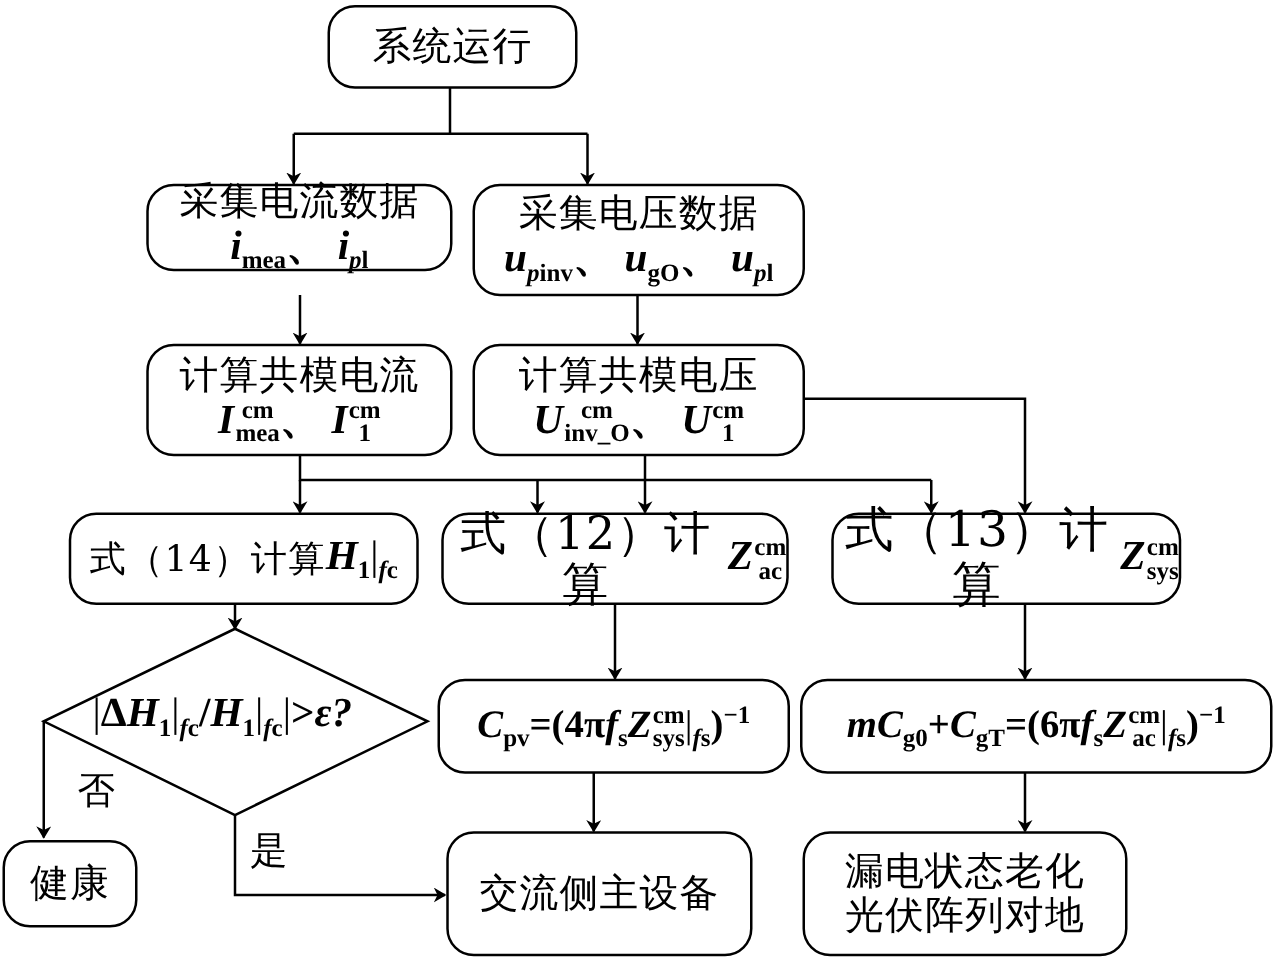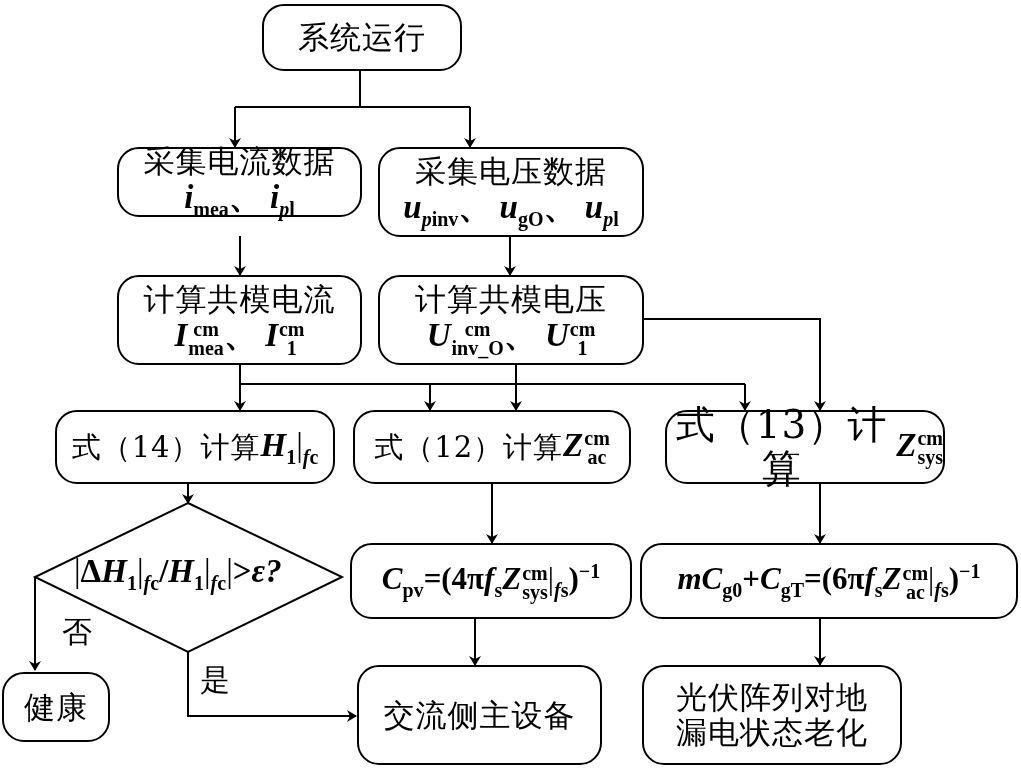--- a/index.html
+++ b/index.html
@@ -112,21 +112,21 @@
 </div>
 
 <div class="node" style="left:55px;top:410px;width:280px;height:74px;flex-direction:row;">
   <span class="zh" style="font-size:29px;">式（14）计算</span>
   <span class="math">
     <i>H</i><sub>1</sub><span style="font-weight:normal;">|</span><sub><i>f</i><span>c</span></sub>
   </span>
 </div>
 
 <div class="node" style="left:353px;top:410px;width:278px;height:74px;flex-direction:row;">
-  <span class="zh" style="font-size:29px;">式（12）计算</span>
+  <span class="zh" style="font-size:37px;">式（12）计算</span>
   <span class="math">
     <i>Z</i><span class="ss">
         <span class="sp">cm</span>
         <span class="sb">ac</span>
       </span>
   </span>
 </div>
 
 <div class="node" style="left:665px;top:410px;width:280px;height:74px;flex-direction:row;">
   <span class="zh" style="font-size:39px;">式（13）计算</span>
@@ -162,18 +162,18 @@
 
 <div class="node" style="left:2px;top:672px;width:108px;height:70px;">
   <span class="zh">健康</span>
 </div>
 
 <div class="node" style="left:357px;top:665px;width:245px;height:100px;">
   <span class="zh">交流侧主设备</span>
 </div>
 
 <div class="node" style="left:642px;top:665px;width:260px;height:100px;">
+  <span class="zh">漏电状态老化</span>
   <span class="zh">光伏阵列对地</span>
-  <span class="zh">漏电状态老化</span>
 </div>
 
 <span class="label" style="left:62px;top:612px;">否</span>
 <span class="label" style="left:200px;top:660px;">是</span>
 
 </body></html>

